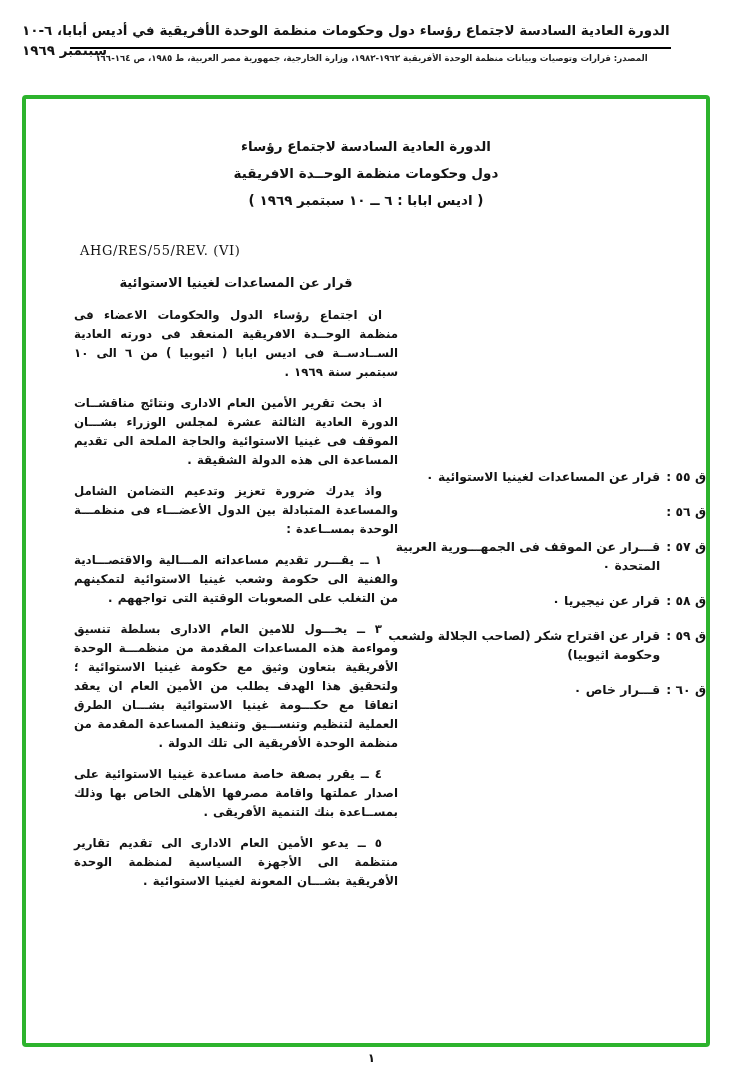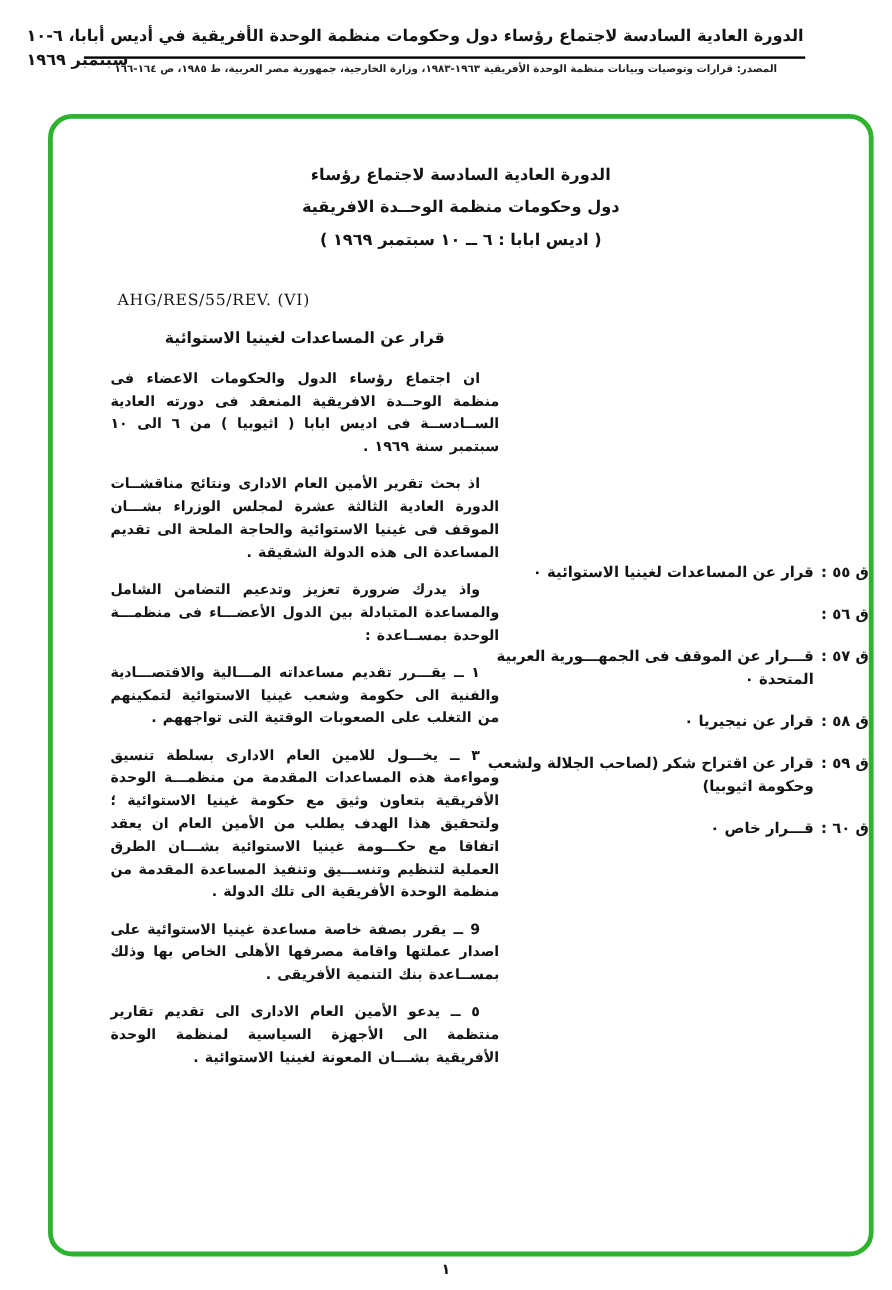--- a/index.html
+++ b/index.html
@@ -22,22 +22,22 @@
     border-top: 2px solid #000;
   }
   .top-source {
     position: absolute; top: 52px; left: 45px; right: 45px;
     direction: rtl; text-align: center;
     font-weight: bold; font-size: 8.6px; line-height: 13px;
     color: #222;
   }
   
   .doc-frame {
-    position: absolute; left: 40px; top: 95px; width: 688px; height: 952px;
-    border: 4px solid #2db32d; border-radius: 20px;
+    position: absolute; left: 22px; top: 95px; width: 688px; height: 952px;
+    border: 4px solid #2db32d; border-radius: 4px;
     background: #ffffff;
   }
   .doc-title {
     position: absolute; top: 34px; left: 0; right: 0;
     direction: rtl; text-align: center;
     font-weight: bold; font-size: 13.5px; line-height: 27px;
   }
   .doc-ref {
     position: absolute; top: 144px; left: 30px;
     direction: ltr; text-align: left;
@@ -97,21 +97,21 @@
 
     <div class="doc-ref">AHG/RES/55/REV. (VI)</div>
 
     <div class="main-col">
       <div class="doc-heading">قرار عن المساعدات لغينيا الاستوائية</div>
       <p class="para">ان اجتماع رؤساء الدول والحكومات الاعضاء فى منظمة الوحــدة الافريقية المنعقد فى دورته العادية الســادســة فى اديس ابابا ( اثيوبيا ) من ٦ الى ١٠ سبتمبر سنة ١٩٦٩ .</p>
       <p class="para">اذ بحث تقرير الأمين العام الادارى ونتائج مناقشــات الدورة العادية الثالثة عشرة لمجلس الوزراء بشـــان الموقف فى غينيا الاستوائية والحاجة الملحة الى تقديم المساعدة الى هذه الدولة الشقيقة .</p>
       <p class="para">واذ يدرك ضرورة تعزيز وتدعيم التضامن الشامل والمساعدة المتبادلة بين الدول الأعضـــاء فى منظمـــة الوحدة بمســاعدة :</p>
       <p class="para">١ ــ يقـــرر تقديم مساعداته المـــالية والاقتصـــادية والفنية الى حكومة وشعب غينيا الاستوائية لتمكينهم من التغلب على الصعوبات الوقتية التى تواجههم .</p>
       <p class="para">٣ ــ يخـــول للامين العام الادارى بسلطة تنسيق ومواءمة هذه المساعدات المقدمة من منظمـــة الوحدة الأفريقية بتعاون وثيق مع حكومة غينيا الاستوائية ؛ ولتحقيق هذا الهدف يطلب من الأمين العام ان يعقد اتفاقا مع حكـــومة غينيا الاستوائية بشـــان الطرق العملية لتنظيم وتنســـيق وتنفيذ المساعدة المقدمة من منظمة الوحدة الأفريقية الى تلك الدولة .</p>
-      <p class="para">9 ــ يقرر بصفة خاصة مساعدة غينيا الاستوائية على اصدار عملتها واقامة مصرفها الأهلى الخاص بها وذلك بمســاعدة بنك التنمية الأفريقى .</p>
+      <p class="para">٤ ــ يقرر بصفة خاصة مساعدة غينيا الاستوائية على اصدار عملتها واقامة مصرفها الأهلى الخاص بها وذلك بمســاعدة بنك التنمية الأفريقى .</p>
       <p class="para">٥ ــ يدعو الأمين العام الادارى الى تقديم تقارير منتظمة الى الأجهزة السياسية لمنظمة الوحدة الأفريقية بشـــان المعونة لغينيا الاستوائية .</p>
     </div>
 
     <div class="side-col">
       <div class="res-item">
         <span class="res-label">ق ٥٥ :</span>
         <span class="res-text">قرار عن المساعدات لغينيا الاستوائية ٠</span>
       </div>
       <div class="res-item">
         <span class="res-label">ق ٥٦ :</span>

